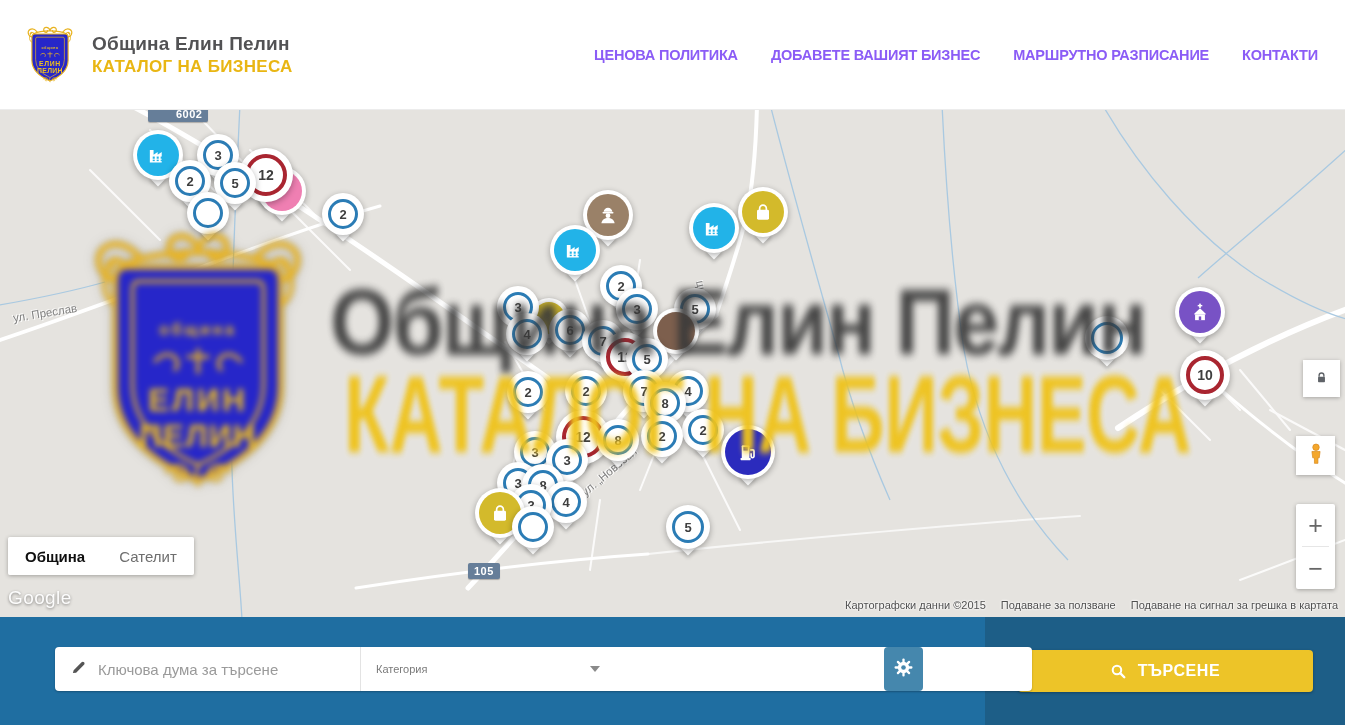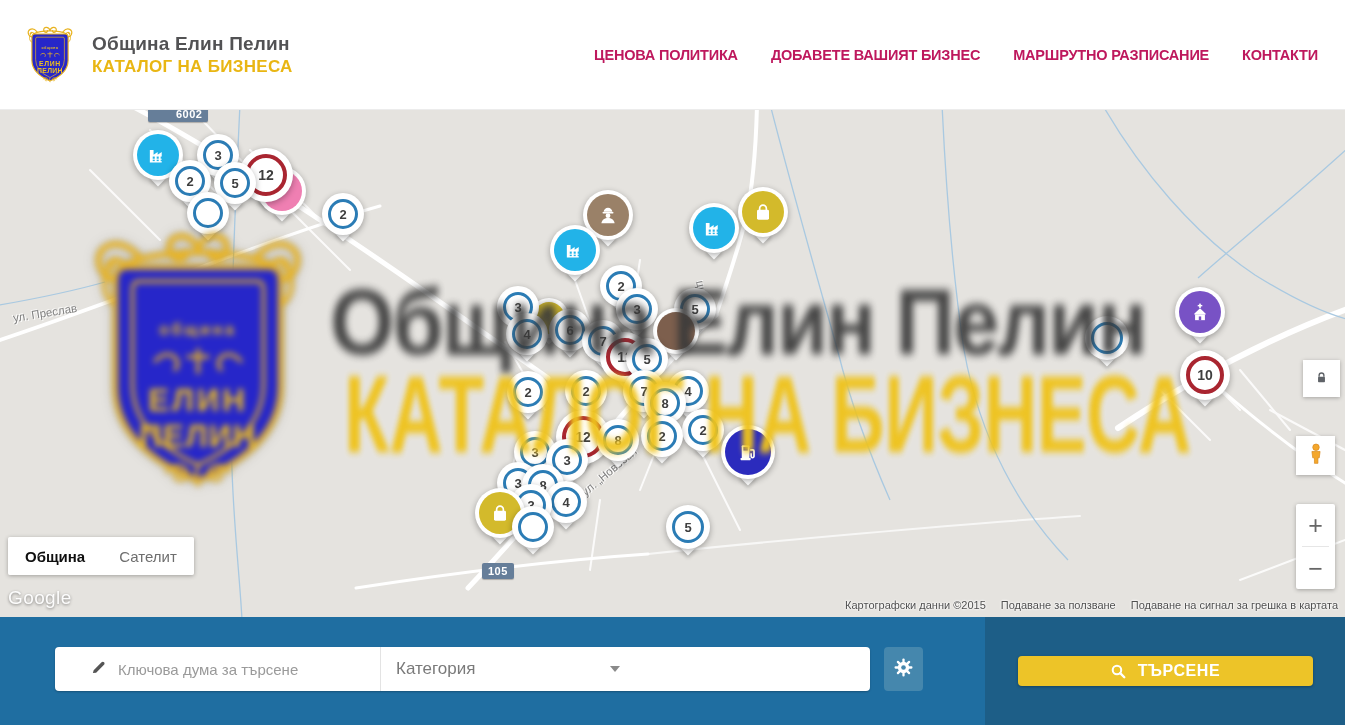--- a/index.html
+++ b/index.html
@@ -7,21 +7,21 @@
   body { font-family:"Liberation Sans","DejaVu Sans",sans-serif; background:#fff; position:relative; }
 
   
   .header { height:110px; background:#fff; border-bottom:1px solid #ececec; display:flex; align-items:center;
             padding:0 25px; position:relative; z-index:300; }
   .brand { display:flex; align-items:center; gap:17px; cursor:pointer; }
   .brand-shield svg { width:50px; height:66px; display:block; }
   .brand-title { font-size:19px; font-weight:700; color:#525254; letter-spacing:.2px; }
   .brand-sub { font-size:17px; font-weight:700; color:#e9b613; letter-spacing:.3px; margin-top:2px; }
   .nav { margin-left:auto; display:flex; gap:33px; padding-right:2px; }
-  .nav a { text-decoration:none; font-size:14.5px; font-weight:700; color:#be185d; letter-spacing:-.2px; white-space:nowrap; }
+  .nav a { text-decoration:none; font-size:14.5px; font-weight:700; color:#8b5cf6; letter-spacing:-.2px; white-space:nowrap; }
 
   
   .map { position:absolute; left:0; top:110px; width:1345px; height:507px; background:#e5e3df; overflow:hidden; }
   .map svg.roads { position:absolute; inset:0; z-index:1; }
   .badge { position:absolute; background:#667e99; color:#fff; font-size:11px; font-weight:700; padding:2px 6px;
            border-radius:2px; z-index:5; box-shadow:0 1px 1px rgba(0,0,0,.25); letter-spacing:.5px; }
   .street { position:absolute; color:#828282; font-size:11.5px; white-space:nowrap; z-index:5;
             text-shadow:1px 1px 0 rgba(255,255,255,.9), -1px -1px 0 rgba(255,255,255,.9); transform-origin:left bottom; }
 
   #markers { position:absolute; inset:0; z-index:10; }
@@ -64,34 +64,34 @@
   .zoomctl { position:absolute; left:1296px; top:394px; width:39px; z-index:120; background:#fff; border-radius:2px;
              box-shadow:0 1px 4px rgba(0,0,0,.3); }
   .zoomctl button { display:block; width:39px; height:42px; border:none; background:none; font-size:25px; color:#666;
                     font-family:inherit; cursor:pointer; line-height:1; }
   .zoomctl .zdiv { height:1px; background:#e6e6e6; margin:0 6px; }
 
   
   .searchbar { position:absolute; left:0; top:617px; width:1345px; height:108px; display:flex; z-index:300; }
   .sb-left { width:985px; height:100%; background:#1f6ea1; position:relative; }
   .sb-right { flex:1; height:100%; background:#1d5e87; display:flex; align-items:center; justify-content:center; }
-  .input-group { position:absolute; left:55px; top:30px; width:815px; height:44px; background:#fff; border-radius:4px;
-                 display:flex; box-shadow:0 1px 2px rgba(0,0,0,.25);padding-left:20px; }
+  .input-group { position:absolute; left:55px; top:30px; width:977px; height:44px; background:#fff; border-radius:4px;
+                 display:flex; box-shadow:0 1px 2px rgba(0,0,0,.25); }
   .ig-sec { display:flex; align-items:center; padding:0 15px; }
   .ig-sec + .ig-sec { border-left:1px solid #e3e3e3; }
   .sec-kw { width:305px; gap:11px; }
   .sec-kw input { border:none; outline:none; flex:1; font-family:inherit; font-size:15px; color:#555; min-width:0; }
   .sec-kw input::placeholder { color:#9a9a9a; }
   .dd { width:255px; justify-content:space-between; cursor:pointer; }
-  .dd .dd-label { font-size:17px; color:#7a7a7a; }
+  .dd .dd-label { font-size:11px; color:#7a7a7a; }
   .caret { width:0; height:0; border-left:5px solid transparent; border-right:5px solid transparent;
            border-top:6px solid #8a8a8a; }
   .gear-btn { position:absolute; left:884px; top:30px; width:39px; height:44px; background:#4587ad; border:none;
               border-radius:4px; display:flex; align-items:center; justify-content:center; cursor:pointer; }
-  .search-btn { width:295px; height:30px; background:#edc428; border:none; border-radius:4px; cursor:pointer;
+  .search-btn { width:295px; height:42px; background:#edc428; border:none; border-radius:4px; cursor:pointer;
                 display:flex; align-items:center; justify-content:center; gap:11px; box-shadow:0 1px 3px rgba(0,0,0,.3); }
   .search-btn span { color:#fff; font-size:16px; font-weight:700; letter-spacing:.6px; font-family:inherit; }
 
   .shield text { font-family:"Liberation Sans","DejaVu Sans",sans-serif; font-weight:700; fill:#eebf1e; }
 </style>
 </head>
 <body>
 
 <div class="header">
   <div class="brand">
@@ -173,21 +173,21 @@
       <path d="M-6,196 C40,188 70,182 105,172"></path>
       <path d="M770,-6 C792,80 818,170 838,242 C850,290 868,340 890,390"></path>
       <path d="M942,-6 C946,80 952,160 964,240 C980,330 1020,400 1068,450"></path>
       <path d="M1102,-6 C1140,60 1195,125 1255,165 C1300,193 1330,205 1350,210"></path>
       <path d="M1350,36 C1285,95 1235,135 1198,168"></path>
     </g>
   </svg>
 
   <div id="labels">
       <div class="badge" style="left: 148px; top: -4px; padding-left: 28px;">6002</div>
-      <div class="badge" style="left: 482px; top: 453px;">105</div>
+      <div class="badge" style="left: 468px; top: 453px;">105</div>
       <div class="street" style="left: 14px; top: 202px; transform: rotate(-9deg);">ул. Преслав</div>
       <div class="street" style="left: 582px; top: 380px; transform: rotate(-40deg);">бул. „Новосел</div>
       <div class="street" style="left: 694px; top: 160px; transform: rotate(78deg);">ции</div>
     </div>
   <div id="markers">
       <div class="pin category" style="left: 133px; top: 20px; width: 50px; height: 50px;">
         <div class="tail"></div>
         <div class="disc">
           <div class="cat" style="width: 42px; height: 42px; background: rgb(34, 179, 232); color: rgb(34, 179, 232);">
             <svg viewBox="0 0 20 20" xmlns="http://www.w3.org/2000/svg">

